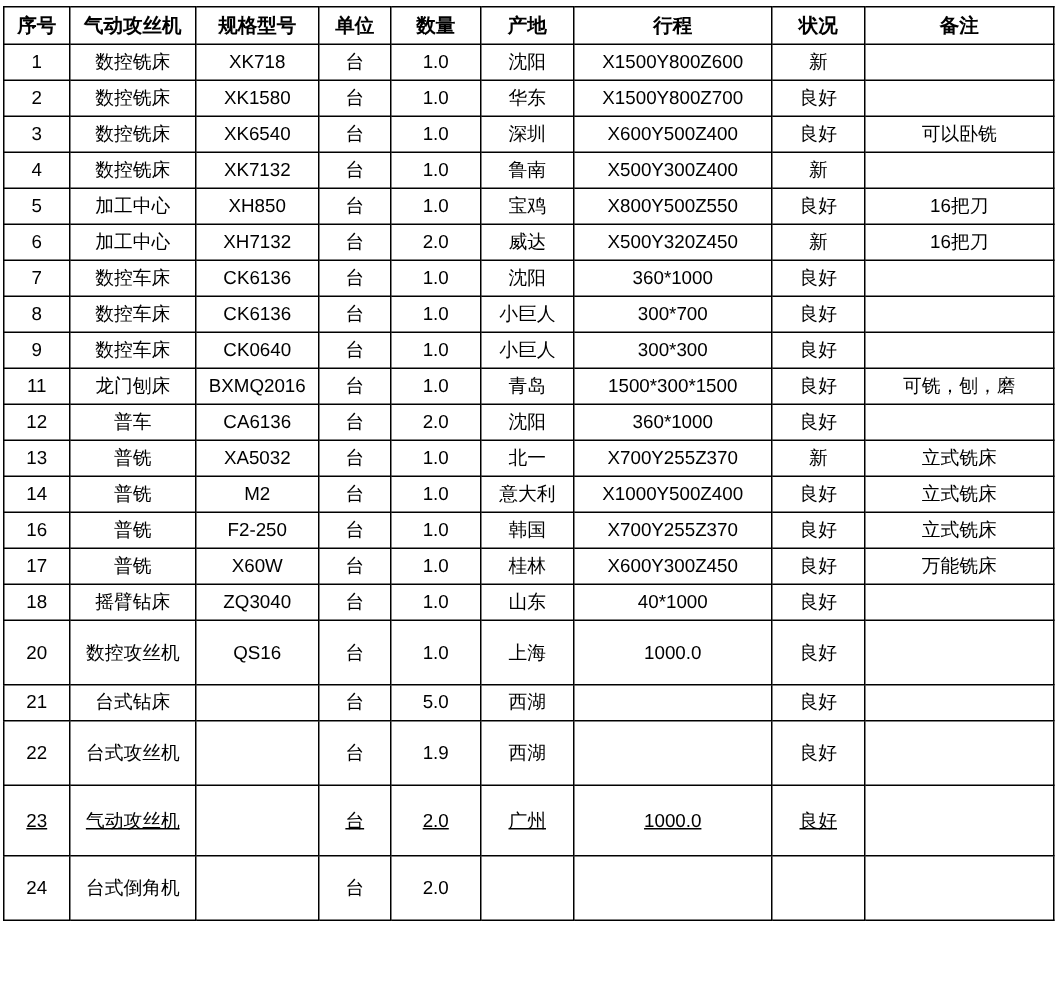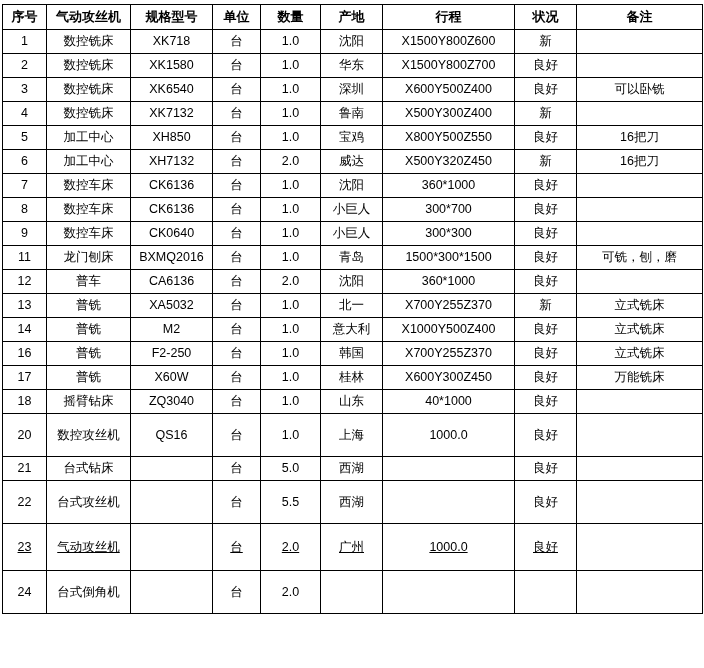--- a/index.html
+++ b/index.html
@@ -287,21 +287,21 @@
           <td>西湖</td>
           <td></td>
           <td>良好</td>
           <td></td>
         </tr>
         <tr class="tall">
           <td>22</td>
           <td>台式攻丝机</td>
           <td></td>
           <td>台</td>
-          <td>5.5</td>
+          <td>1.9</td>
           <td>西湖</td>
           <td></td>
           <td>良好</td>
           <td></td>
         </tr>
         <tr class="xtall">
           <td>23</td>
           <td>气动攻丝机</td>
           <td></td>
           <td>台</td>

